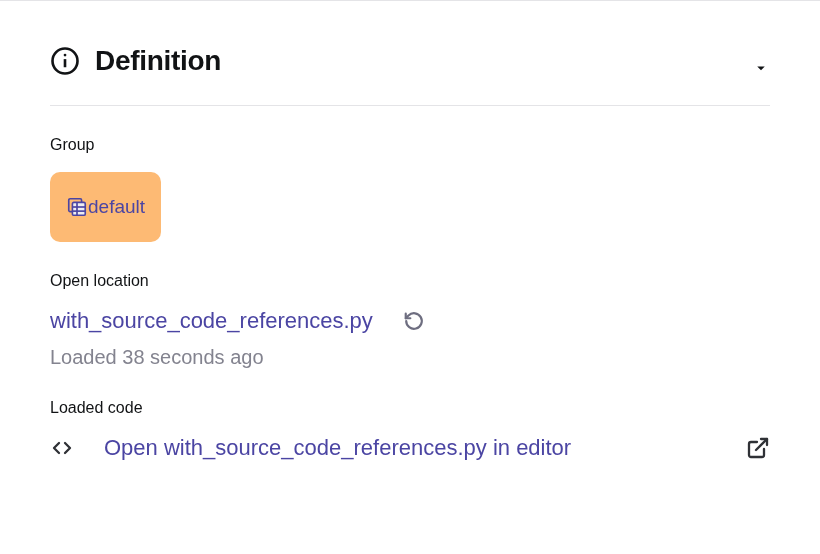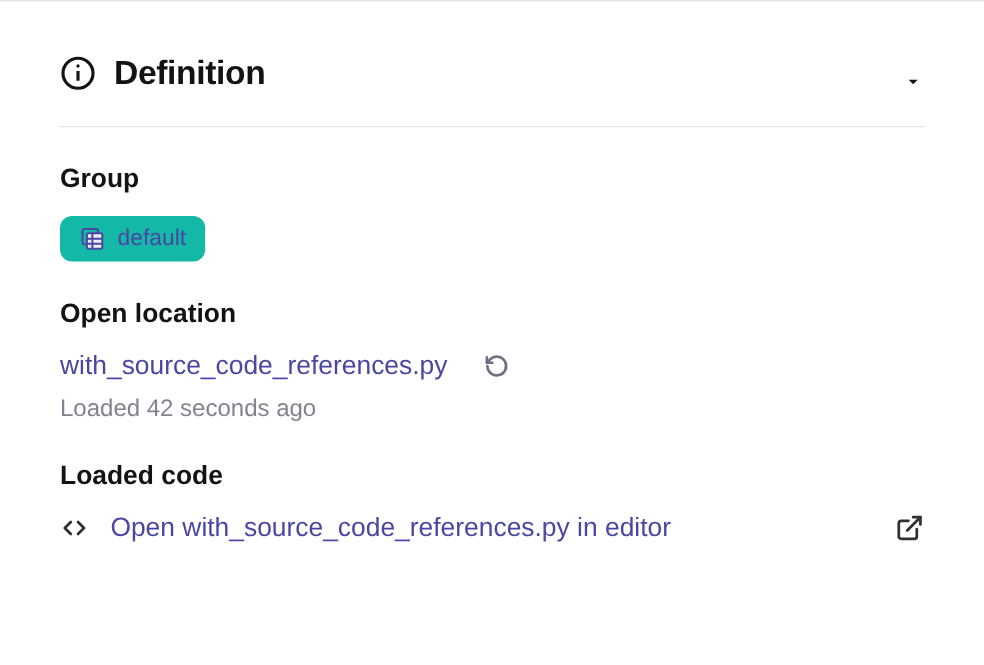--- a/index.html
+++ b/index.html
@@ -7,32 +7,32 @@
     body { border-top: 1px solid #e4e4e7; padding-top: 8px; }
     .panel { padding: 16px 50px 0 50px; }
 
     .header-row { display: flex; align-items: flex-end; justify-content: space-between; padding: 20px 0 28px 0; border-bottom: 1px solid #e4e4e7; gap: 40px; }
     .header-left { display: flex; align-items: center; gap: 15px; }
     .info-icon-wrap { display: inline-flex; }
     .title { font-size: 28px; font-weight: 700; letter-spacing: -0.3px; color: #111315; }
     .caret { display: inline-flex; }
 
     .section { padding-top: 30px; }
-    .section-label { font-size: 22px; font-weight: 700; color: #111315; margin-bottom: 18px; }
+    .section-label { font-size: 16px; font-weight: 400; color: #111315; margin-bottom: 18px; }
 
-    .chip { display: inline-flex; align-items: center; gap: 10px; background: #14b8a6; border-radius: 10px; padding: 8px 16px; cursor: pointer; }
+    .chip { display: inline-flex; align-items: center; background: #fdba74; border-radius: 10px; padding: 24px 16px; cursor: pointer; }
     .chip-icon { display: inline-flex; color: #4b45a3; }
     .chip-label { font-size: 19px; color: #4b45a3; font-weight: 400; }
 
     .link-row { display: inline-flex; align-items: center; gap: 30px; }
     .file-link { font-size: 22px; color: #4b45a3; text-decoration: none; cursor: pointer; }
     .refresh-icon { display: inline-flex; color: #6e6e80; cursor: pointer; }
     .loaded-text { font-size: 20px; color: #83838f; margin-top: 12px; }
 
-    .source-row { display: flex; align-items: center; gap: 18px; }
+    .source-row { display: flex; align-items: center; gap: 30px; }
     .code-icon { display: inline-flex; color: #2f3136; }
     .open-link { font-size: 22px; color: #4b45a3; text-decoration: none; cursor: pointer; }
     .external-icon { display: inline-flex; color: #2f3136; margin-left: auto; }
   </style>
 </head>
 <body>
 
 <div class="panel">
 
   <div class="header-row">
@@ -73,21 +73,21 @@
     <div class="section-label">Open location</div>
     <div class="link-row">
       <a class="file-link">with_source_code_references.py</a>
       <span class="refresh-icon">
         <svg width="22" height="22" viewBox="0 0 24 24" fill="none" stroke="#6e6e80" stroke-width="2.4" stroke-linecap="round" stroke-linejoin="round">
           <path d="M3.5 12a8.5 8.5 0 1 0 2.5-6L3 9"></path>
           <polyline points="3 4 3 9 8 9"></polyline>
         </svg>
       </span>
     </div>
-    <div class="loaded-text">Loaded 42 seconds ago</div>
+    <div class="loaded-text">Loaded 38 seconds ago</div>
   </div>
 
   <div class="section">
     <div class="section-label">Loaded code</div>
     <div class="source-row">
       <span class="code-icon">
         <svg width="24" height="24" viewBox="0 0 24 24" fill="none" stroke="#2f3136" stroke-width="2.3" stroke-linecap="round" stroke-linejoin="round">
           <polyline points="9 7 4 12 9 17"></polyline>
           <polyline points="15 7 20 12 15 17"></polyline>
         </svg>

